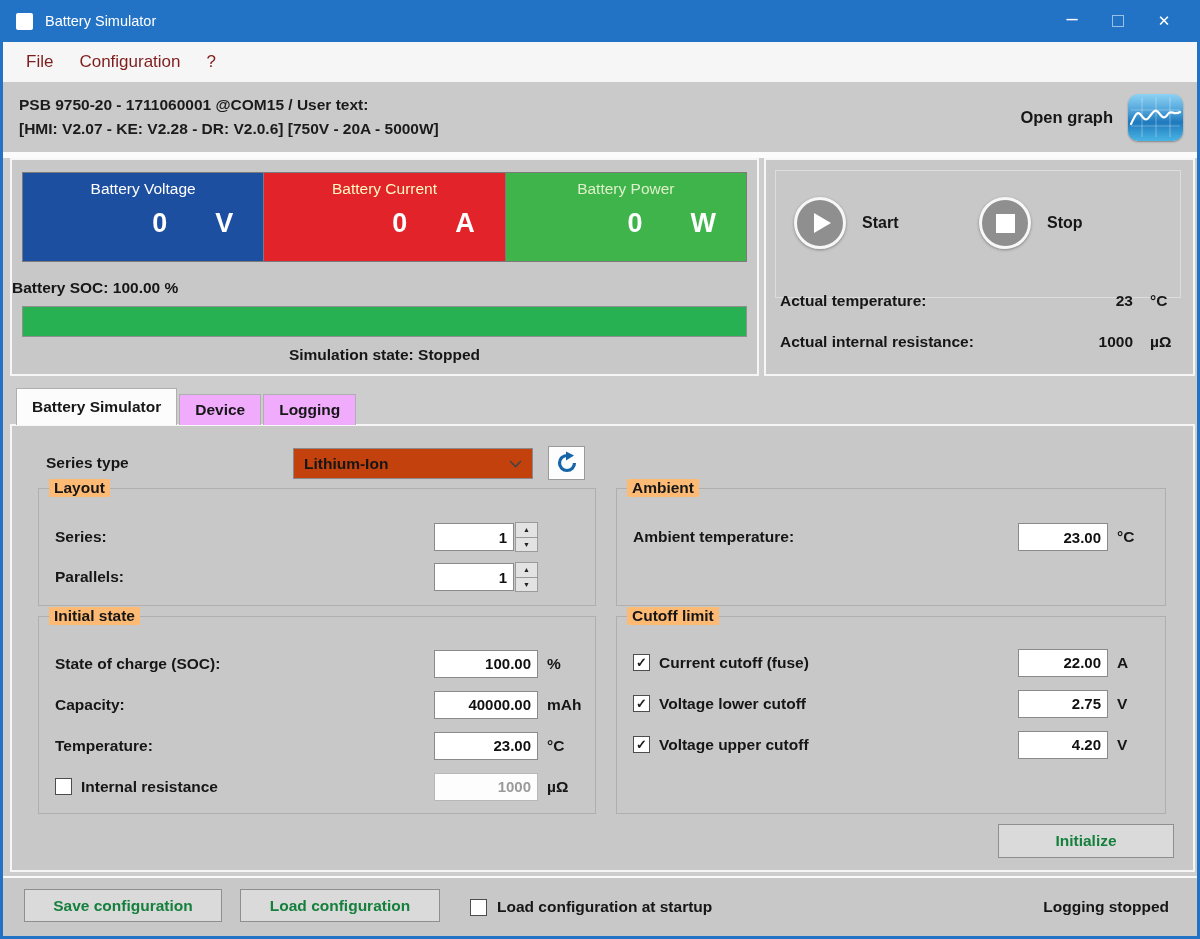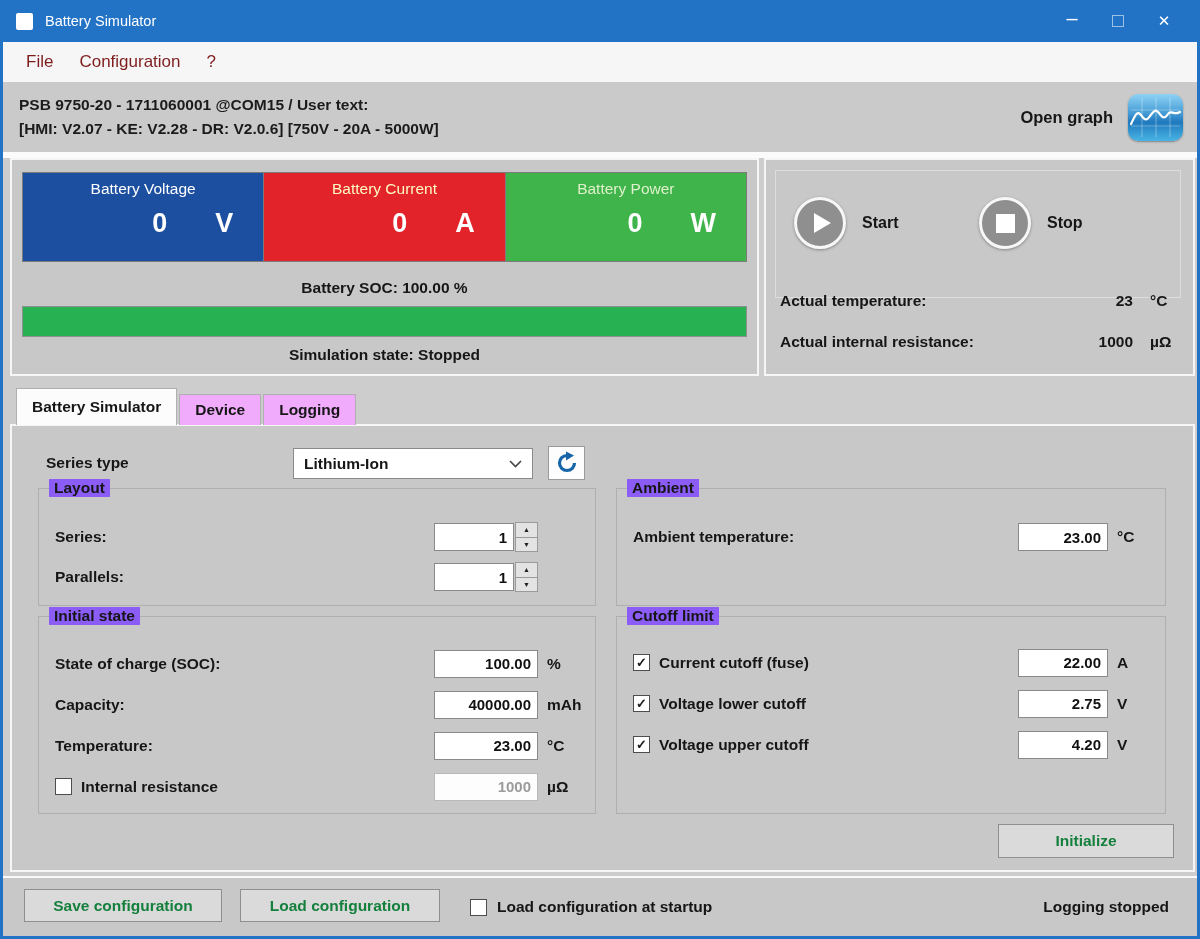--- a/index.html
+++ b/index.html
@@ -37,21 +37,21 @@
   .control-panel { left:761px; top:158px; width:431px; height:218px; }
   
   .tiles { position:absolute; left:10px; right:10px; top:12px; height:90px; display:flex; }
   .tile { flex:1; border:1px solid #7b7b7b; border-left-width:0; }
   .tile:first-child { border-left-width:1px; }
   .tile-label { text-align:center; margin-top:7px; font-size:15.5px; }
   .tile-value-row { display:flex; justify-content:flex-end; align-items:baseline; gap:48px; padding-right:30px; margin-top:10px; font-size:27px; font-weight:700; color:#fff; }
   .tile-voltage { background:#1d4fa1; } .tile-voltage .tile-label { color:#fff; }
   .tile-current { background:#e2232a; } .tile-current .tile-label { color:#fef9c3; }
   .tile-power   { background:#3eb44a; } .tile-power .tile-label { color:#def0cb; }
-  .soc-label { position:absolute; left:0; right:0; top:119px; text-align:center; font-size:15.5px; font-weight:600; }
+  .soc-label { position:absolute; left:0; right:0; top:119px; text-align:left; font-size:15.5px; font-weight:600; }
   .soc-bar { position:absolute; left:10px; right:10px; top:146px; height:31px; border:1px solid #8f8f8f; background:#c9c8c8; }
   .soc-fill { height:100%; width:100%; background:#28b152; }
   .state-label { position:absolute; left:0; right:0; top:186px; text-align:center; font-size:15.5px; font-weight:600; }
   
   .startstop-box { position:absolute; left:9px; top:10px; width:406px; height:128px; border:1px solid #dedddd; }
   .ss-group { position:absolute; display:flex; align-items:center; gap:16px; }
   .ss-start { left:18px; top:26px; } .ss-stop { left:203px; top:26px; }
   .ss-circle { width:52px; height:52px; border-radius:50%; background:#8f8f8f; border:3px solid #f7f7f7; box-shadow:0 1px 3px rgba(0,0,0,0.35); display:flex; align-items:center; justify-content:center; }
   .play-glyph { width:0; height:0; border-left:17px solid #fff; border-top:10px solid transparent; border-bottom:10px solid transparent; margin-left:5px; }
   .stop-glyph { width:19px; height:19px; background:#fff; }
@@ -60,26 +60,26 @@
   .readout.r1 { top:130px; } .readout.r2 { top:171px; }
   .ro-label { flex:1; } .ro-value { width:60px; text-align:right; } .ro-unit { width:46px; padding-left:17px; }
   
   .tab-strip { position:absolute; left:13px; top:388px; height:37px; display:flex; align-items:flex-end; z-index:3; }
   .tab { padding:0 15px; font-size:15.5px; font-weight:600; border:1px solid #b0afaf; border-bottom:none; margin-right:2px; }
   .tab.active { height:37px; line-height:36px; background:#fcfcfc; }
   .tab.inactive { height:31px; line-height:30px; background:#f0abfc; }
   .tab-panel { left:7px; top:424px; width:1185px; height:448px; }
   
   .bt-label { position:absolute; left:34px; top:28px; font-size:15.5px; font-weight:600; }
-  .dropdown { position:absolute; left:281px; top:22px; width:240px; height:31px; background:#ffffff; border:1px solid #8a8a8a; display:flex; align-items:center; padding:0 10px; font-size:15.5px; font-weight:600; }
+  .dropdown { position:absolute; left:281px; top:22px; width:240px; height:31px; background:#c2410c; border:1px solid #8a8a8a; display:flex; align-items:center; padding:0 10px; font-size:15.5px; font-weight:600; }
   .dd-chevron { margin-left:auto; }
   .refresh-btn { position:absolute; left:536px; top:20px; width:37px; height:34px; background:#fdfdfd; border:1px solid #9a9a9a; display:flex; align-items:center; justify-content:center; }
   
   .fieldset { position:absolute; border:1px solid #b0afaf; }
-  .legend { position:absolute; top:-10px; left:10px; background:#8b5cf6; padding:0 5px; font-size:15.5px; font-weight:600; white-space:nowrap; }
+  .legend { position:absolute; top:-10px; left:10px; background:#fdba74; padding:0 5px; font-size:15.5px; font-weight:600; white-space:nowrap; }
   .fs-layout  { left:26px; top:62px;  width:558px; height:118px; padding-top:28px; }
   .fs-ambient { left:604px; top:62px; width:550px; height:118px; padding-top:28px; }
   .fs-initial { left:26px; top:190px; width:558px; height:198px; padding-top:26px; }
   .fs-cutoff  { left:604px; top:190px; width:550px; height:198px; padding-top:25px; }
   .frow { display:flex; align-items:center; height:41px; padding:0 12px 0 16px; font-size:15.5px; }
   .fs-layout .frow, .fs-ambient .frow { height:40px; }
   .frow-label { flex:1; font-weight:600; }
   .unit-col { width:45px; padding-left:9px; font-weight:600; }
   input.num { width:90px; height:28px; background:#fff; border:1px solid #8a8a8a; text-align:right; padding:0 6px; font-family:"Liberation Sans",sans-serif; font-size:15px; font-weight:600; color:#111; }
   .fs-initial input.num { width:104px; }

